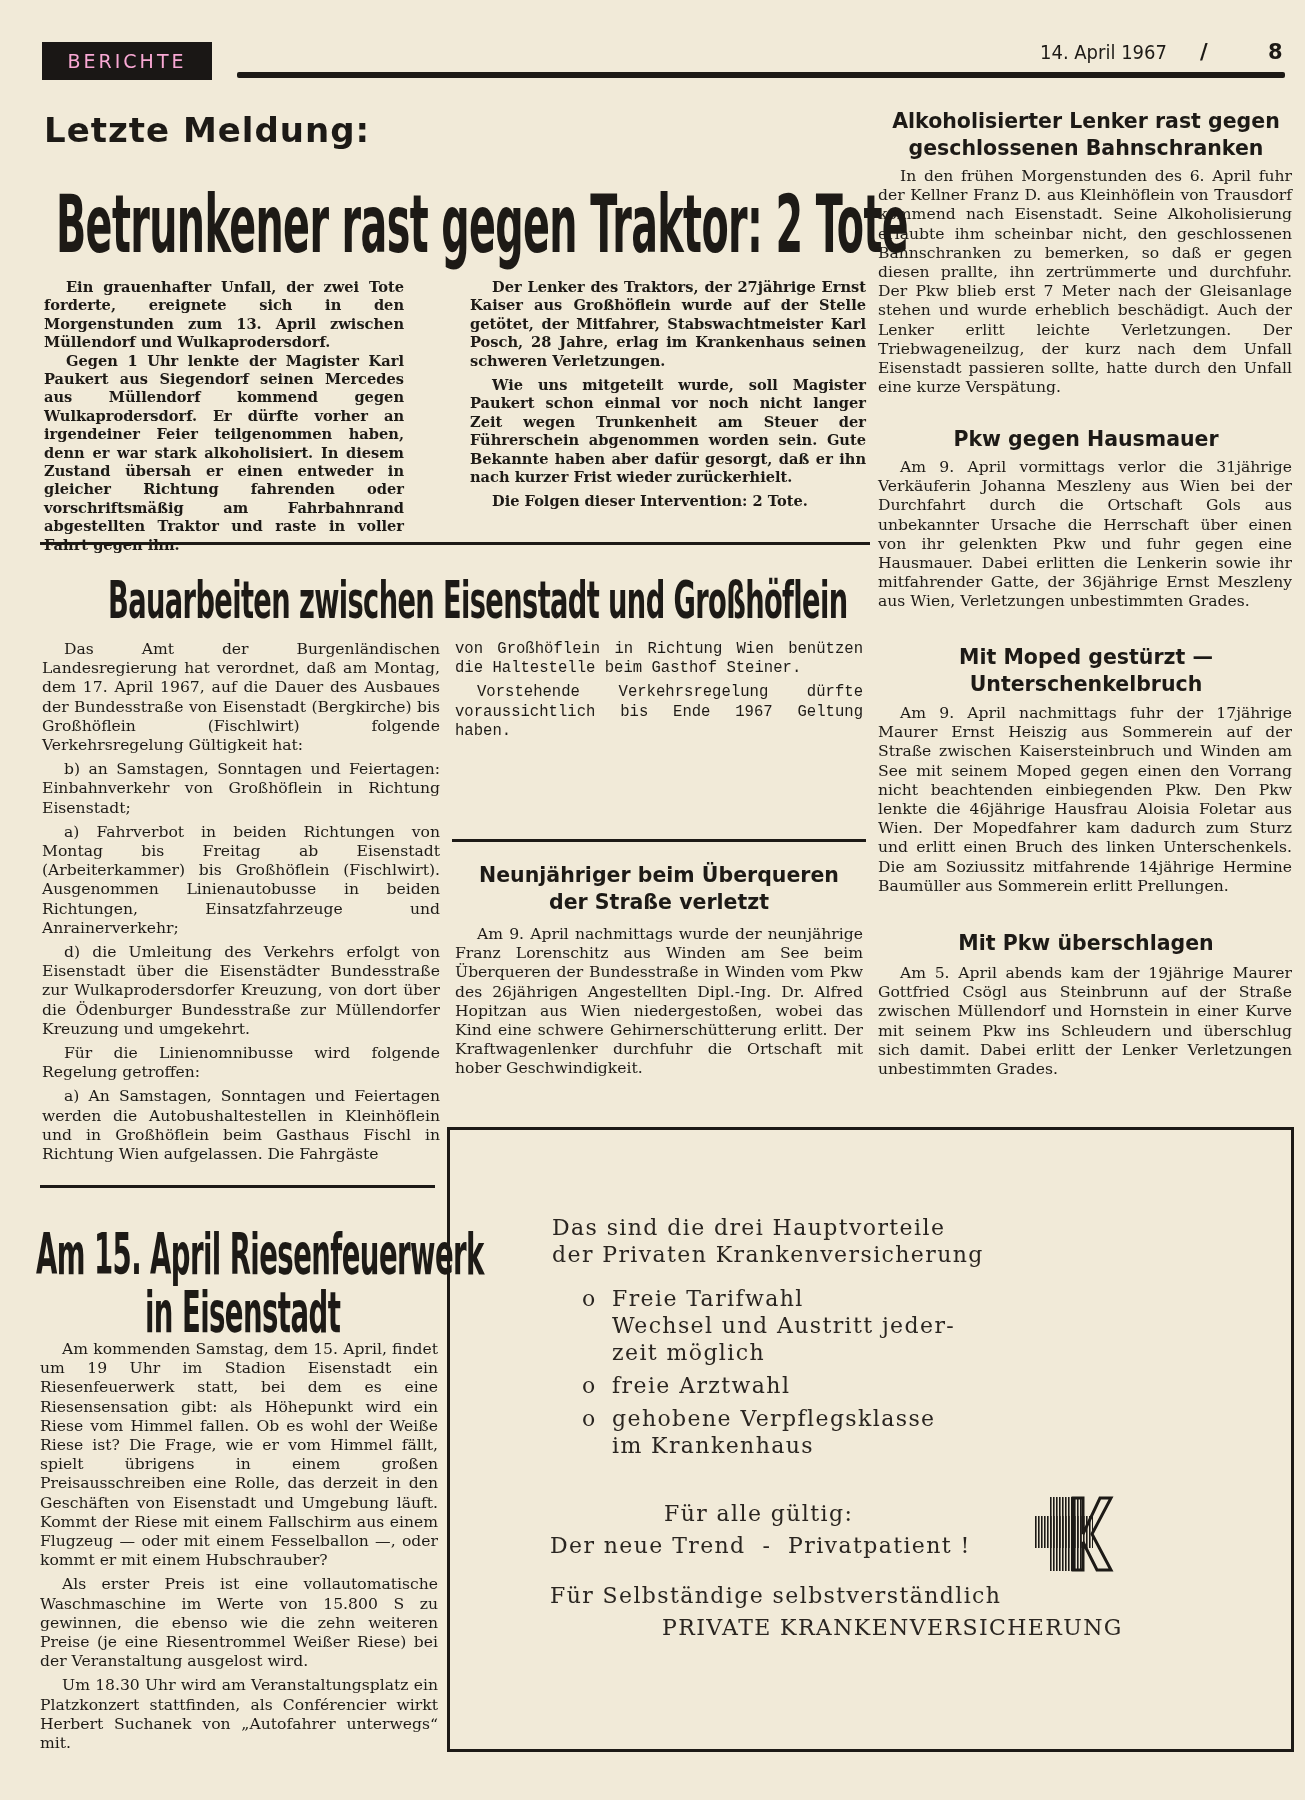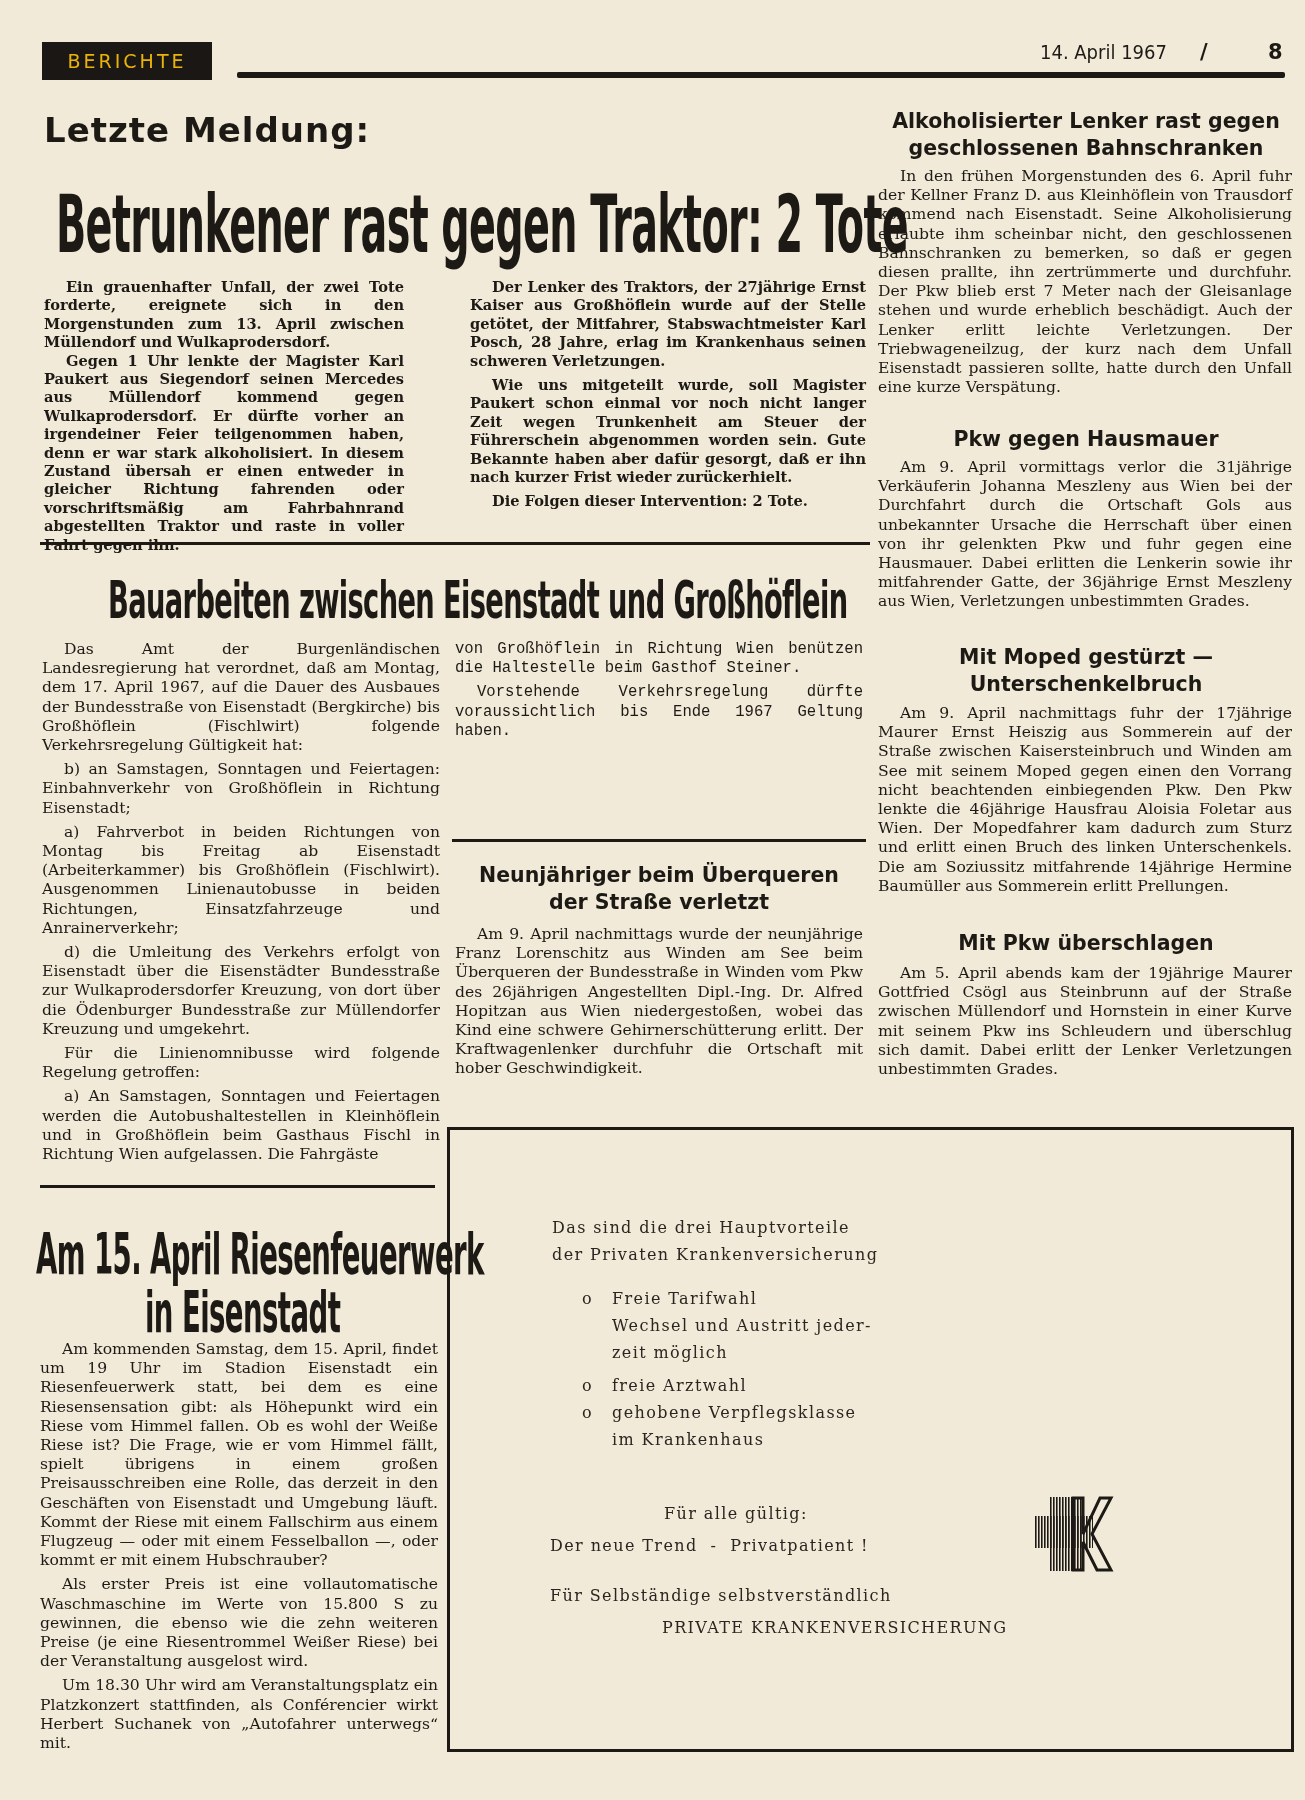--- a/index.html
+++ b/index.html
@@ -7,21 +7,21 @@
     width: 1305px; height: 1800px; overflow: hidden;
     background: #f1ead8;
     color: #1d1a16;
     font-family: "DejaVu Serif", serif;
     position: relative;
   }
   .abs { position: absolute; }
   
   .section-tag {
     left: 42px; top: 42px; width: 170px; height: 38px;
-    background: #1a1715; color: #eab308;
+    background: #1a1715; color: #f9a8d4;
     font-family: "DejaVu Sans", sans-serif; font-size: 19px; letter-spacing: 3px;
     display: flex; align-items: center; justify-content: center;
   }
   .header-date {
     left: 1040px; top: 40px; font-family: "DejaVu Sans", sans-serif; font-size: 20px;
     font-stretch: condensed;
   }
   .header-sep { left: 1200px; top: 40px; font-family: "DejaVu Sans", sans-serif; font-size: 21px; font-weight: bold; }
   .header-page { left: 1268px; top: 40px; font-family: "DejaVu Sans", sans-serif; font-size: 21px; font-weight: bold; }
   .header-rule { left: 237px; top: 72px; width: 1048px; height: 6px; background: #1d1a16; border-radius: 2px; }
@@ -51,21 +51,21 @@
     font-family: "DejaVu Sans", sans-serif; font-weight: bold;
     font-size: 20.5px; line-height: 27px; text-align: center;
   }
   .rule { height: 3px; background: #1d1a16; }
 
   
   .ad-box {
     left: 447px; top: 1127px; width: 847px; height: 625px;
     border: 3px solid #1d1a16;
   }
-  .ad-text { font-family: "DejaVu Serif", serif; font-size: 16px; letter-spacing: 1.4px; line-height: 27px; color: #2a2520; }
+  .ad-text { font-family: "DejaVu Serif", serif; font-size: 22px; letter-spacing: 1.4px; line-height: 27px; color: #2a2520; }
   .bullet { display: inline-block; width: 30px; }
 </style>
 </head>
 <body>
 
 <div class="abs section-tag">BERICHTE</div>
 <div class="abs header-date">14. April 1967</div>
 <div class="abs header-sep">/</div>
 <div class="abs header-page">8</div>
 <div class="abs header-rule"></div>
@@ -152,21 +152,21 @@
 </div>
 <div class="abs ad-text" style="left:582px; top:1285px;">
   <div>
     <span class="bullet">o</span><span>Freie Tarifwahl</span>
     <div style="padding-left:30px">Wechsel und Austritt jeder-</div>
     <div style="padding-left:30px">zeit möglich</div>
   </div>
   <div style="margin-top:6px">
     <span class="bullet">o</span><span>freie Arztwahl</span>
   </div>
-  <div style="">
+  <div style="margin-top:6px">
     <span class="bullet">o</span><span>gehobene Verpflegsklasse</span>
     <div style="padding-left:30px">im Krankenhaus</div>
   </div>
 </div>
 <div class="abs ad-text" style="left:664px; top:1500px;">Für alle gültig:</div>
 <div class="abs ad-text" style="left:550px; top:1532px; white-space:pre;">Der neue Trend  -  Privatpatient !</div>
 <div class="abs ad-text" style="left:550px; top:1582px;">Für Selbständige selbstverständlich</div>
 <div class="abs ad-text" style="left:662px; top:1614px;">PRIVATE KRANKENVERSICHERUNG</div>
 
 <div class="abs" style="left:1035px; top:1494px; width:110px; height:80px;">

